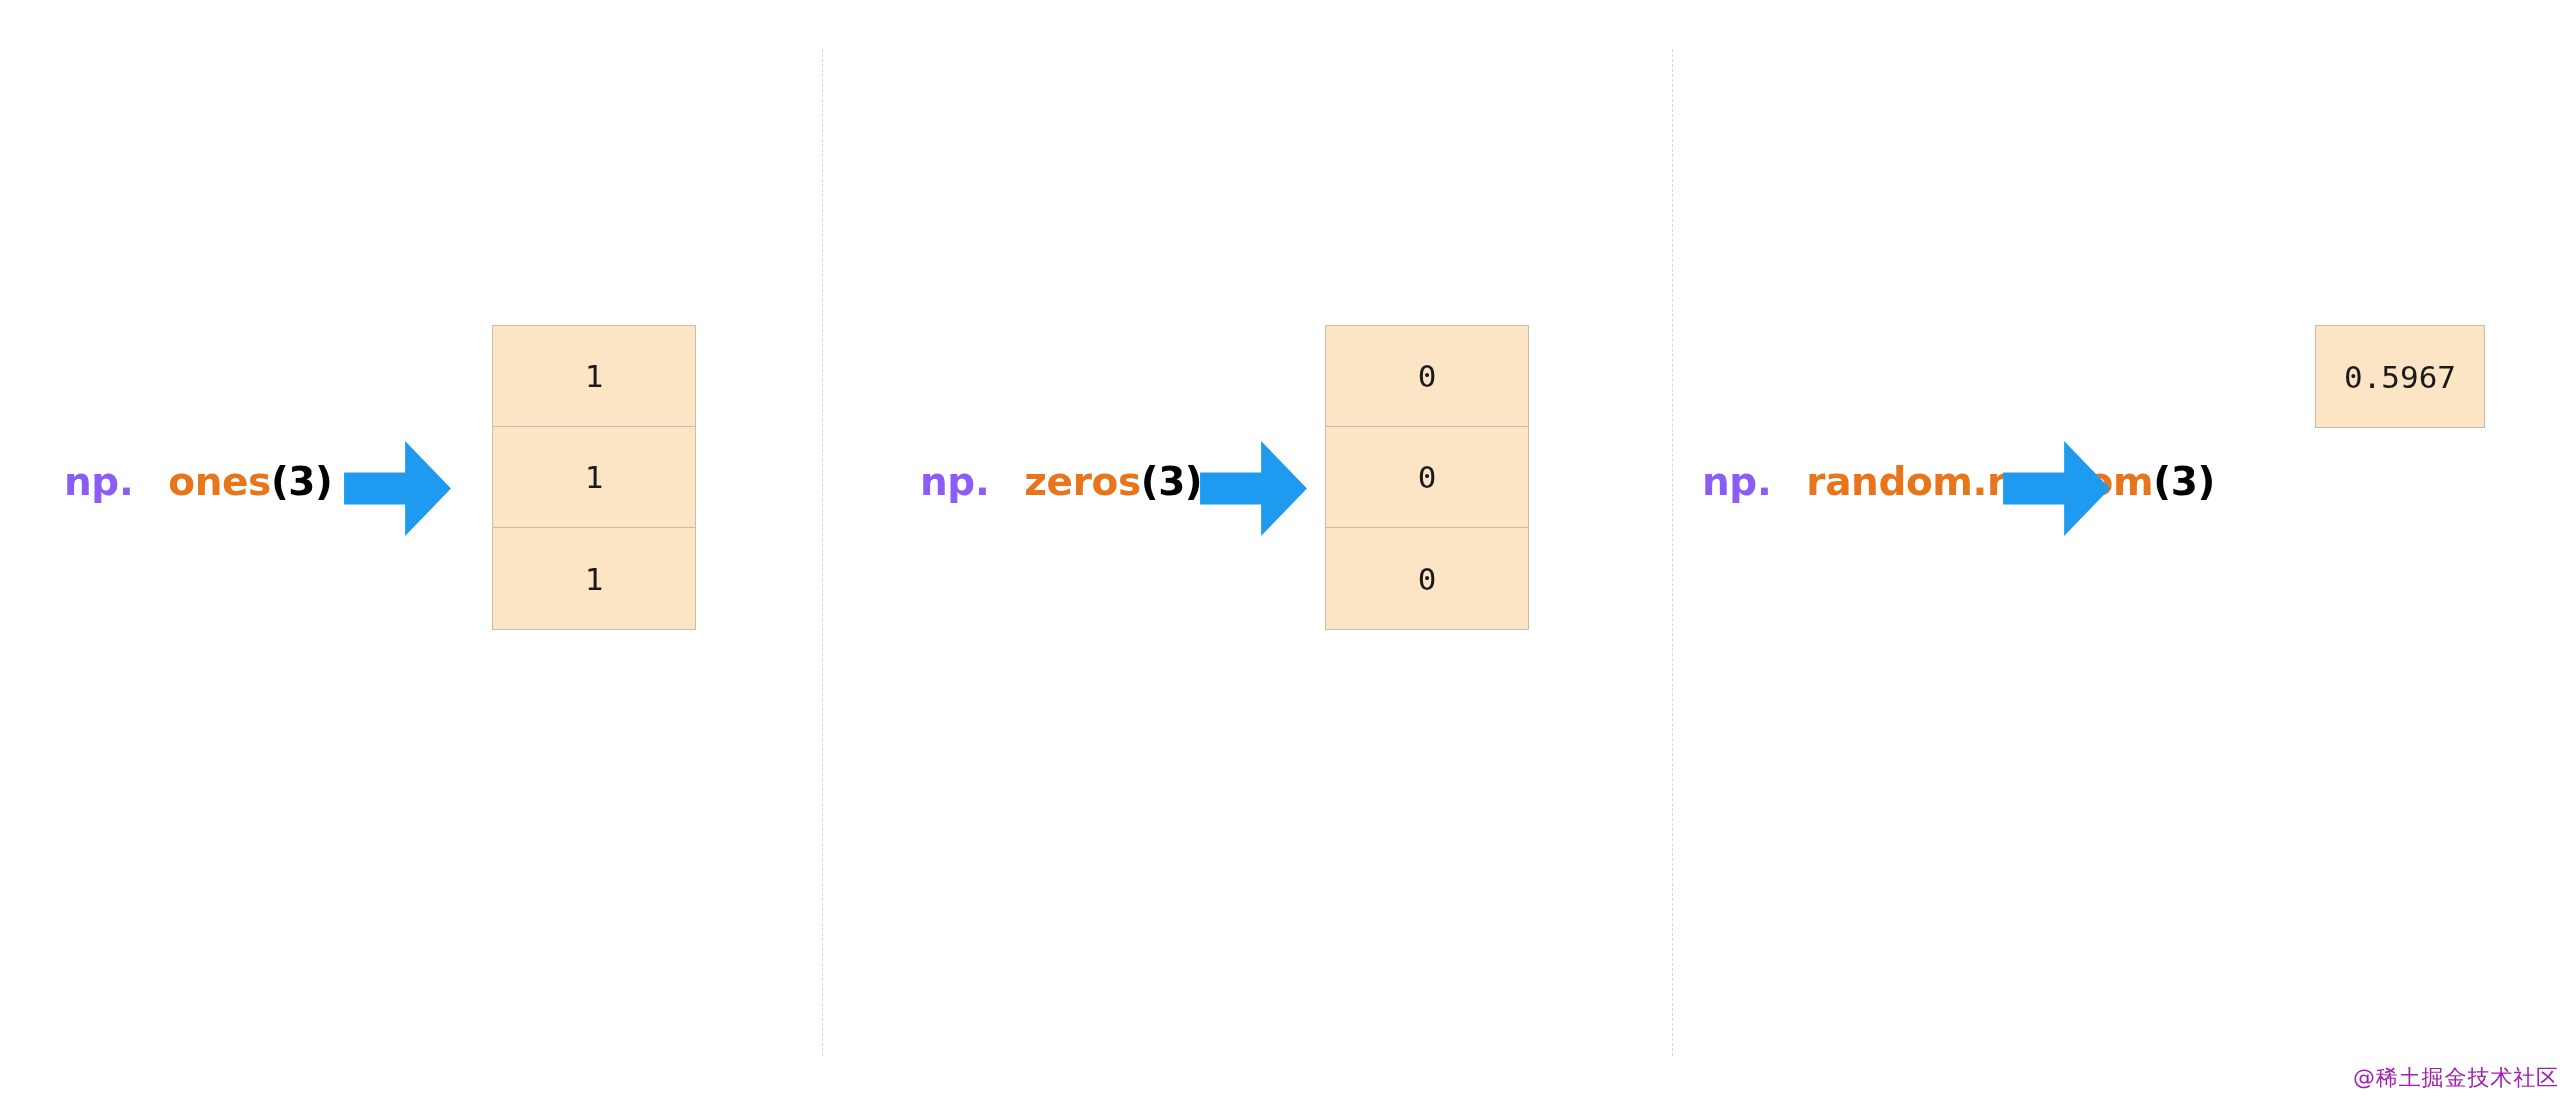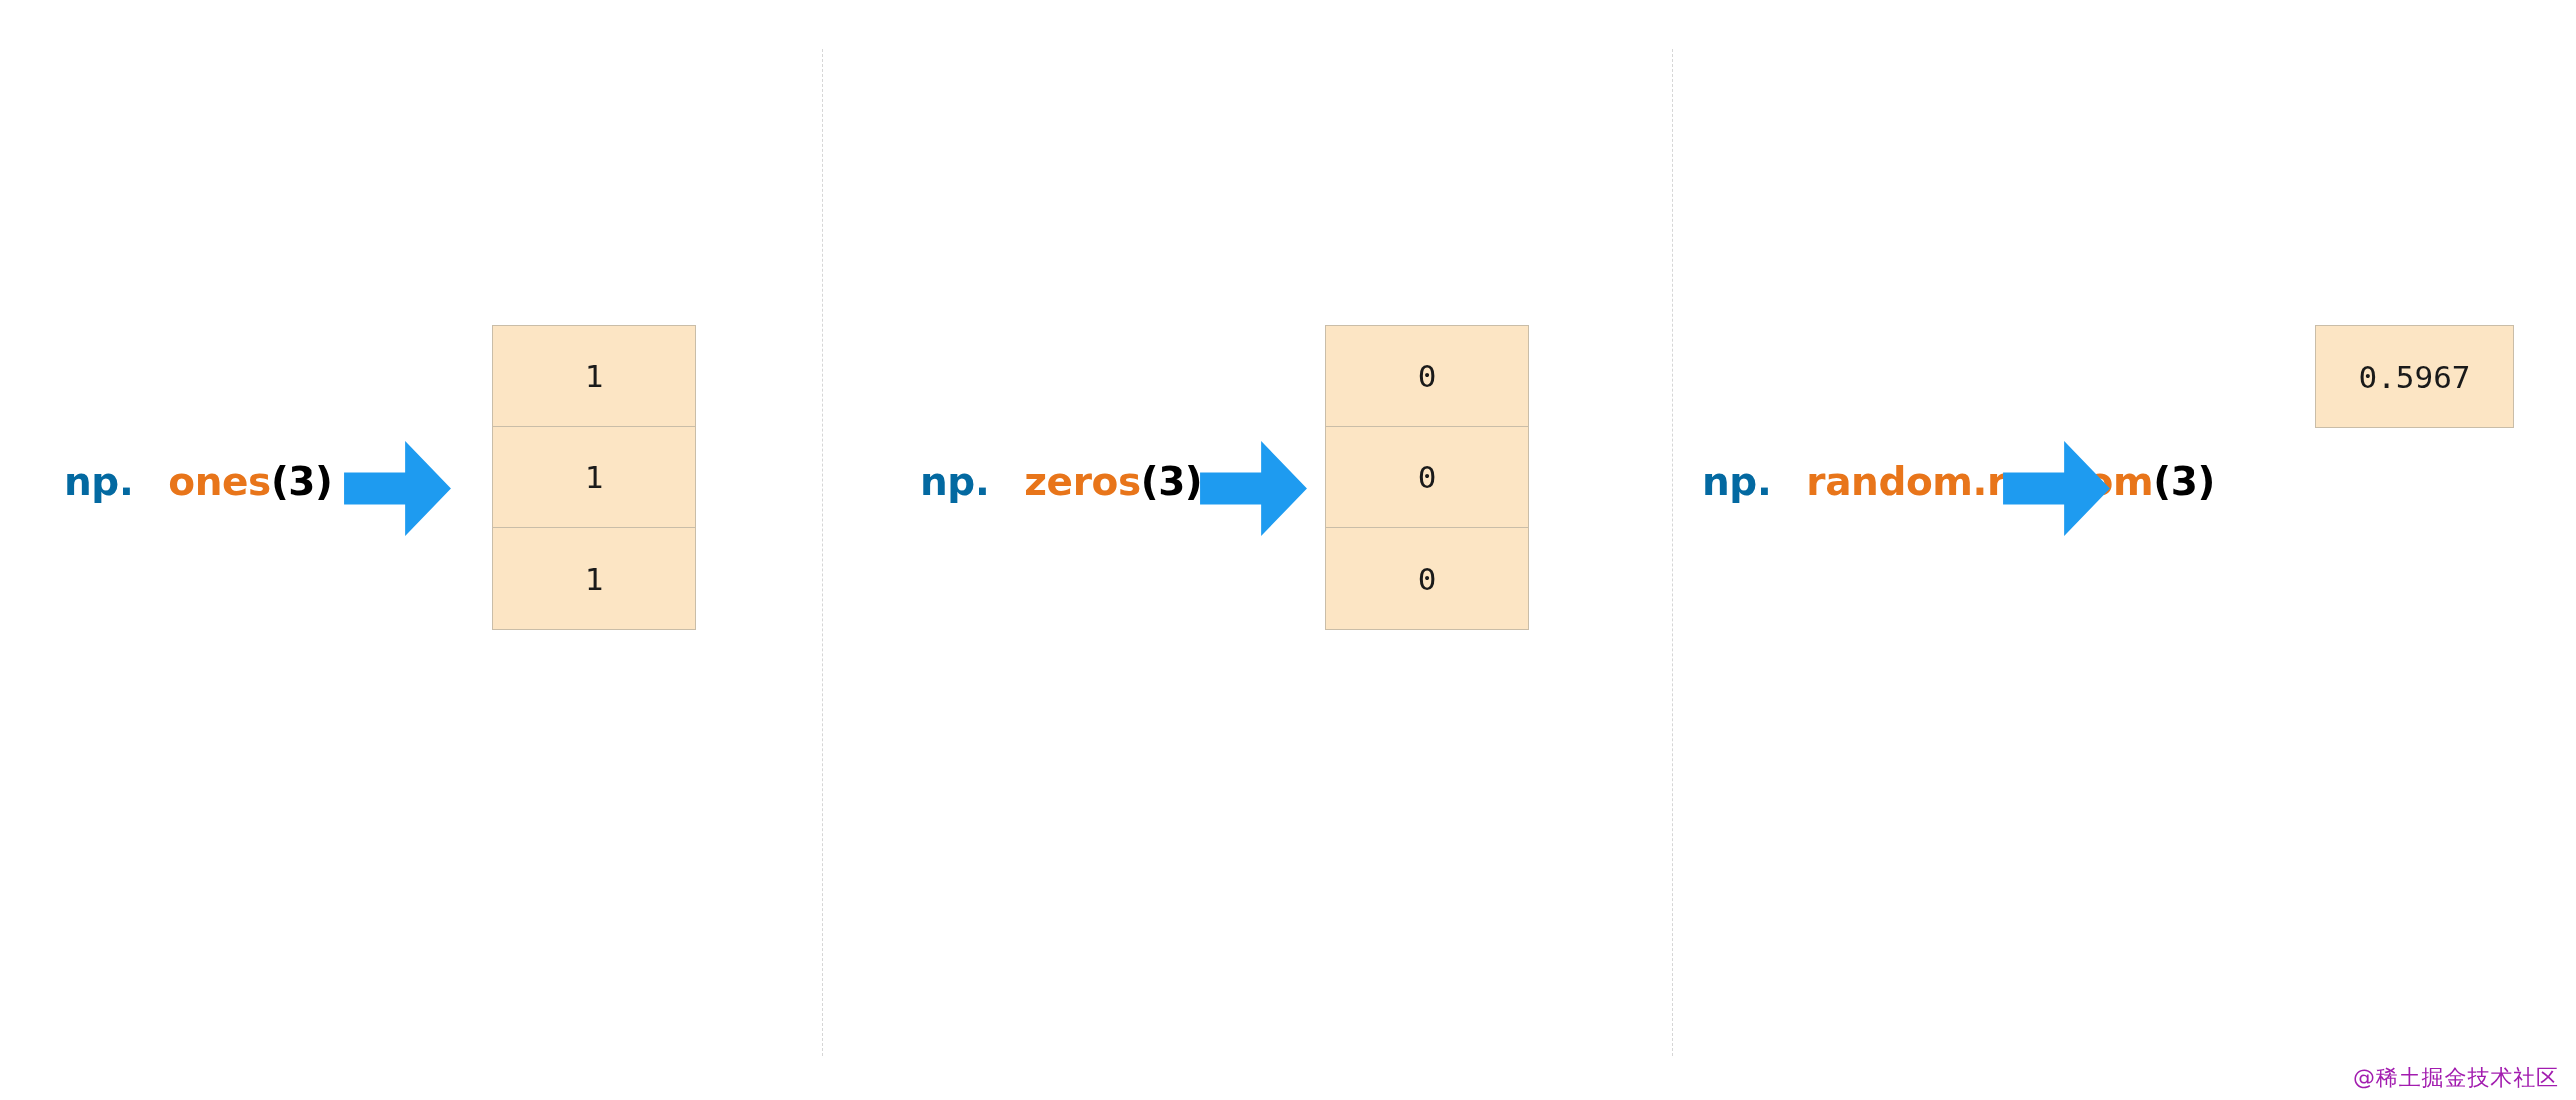--- a/index.html
+++ b/index.html
@@ -46,21 +46,21 @@
     font-family: "DejaVu Sans", sans-serif;
     font-weight: bold;
     font-size: 39px;
     letter-spacing: -0.4px;
     color: #000000;
   }
   #panel-ones   .code-label { left: 64px; }
   #panel-zeros  .code-label { left: 98px; }
   #panel-random .code-label { left: 30px; }
 
-  .code-label .tok-ns   { color: #0369a1; margin-top: 46px; }
+  .code-label .tok-ns   { color: #8b5cf6; margin-top: 46px; }
   .code-label .tok-fn   { color: #e8751a; margin-left: 35px; }
   .code-label .tok-args { color: #000000; }
 
   
   .arrow-wrap {
     position: absolute;
     top: 441px;
     width: 107px;
     height: 95px;
   }
@@ -73,21 +73,21 @@
   
   .value-table {
     position: absolute;
     top: 325px;
     border: 0.9px solid #c9bda8;
     border-collapse: collapse;
     box-sizing: border-box;
   }
   #panel-ones   .value-table { left: 492px; width: 204px; }
   #panel-zeros  .value-table { left: 503px; width: 204px; }
-  #panel-random .value-table { left: 643px; width: 199px; }
+  #panel-random .value-table { left: 643px; width: 170px; }
 
   .value-cell {
     height: 101px;
     background: #fce5c4;
     border-bottom: 0.9px solid #c9bda8;
     box-sizing: border-box;
     display: flex;
     align-items: center;
     justify-content: center;
     font-family: "DejaVu Sans Mono", monospace;

